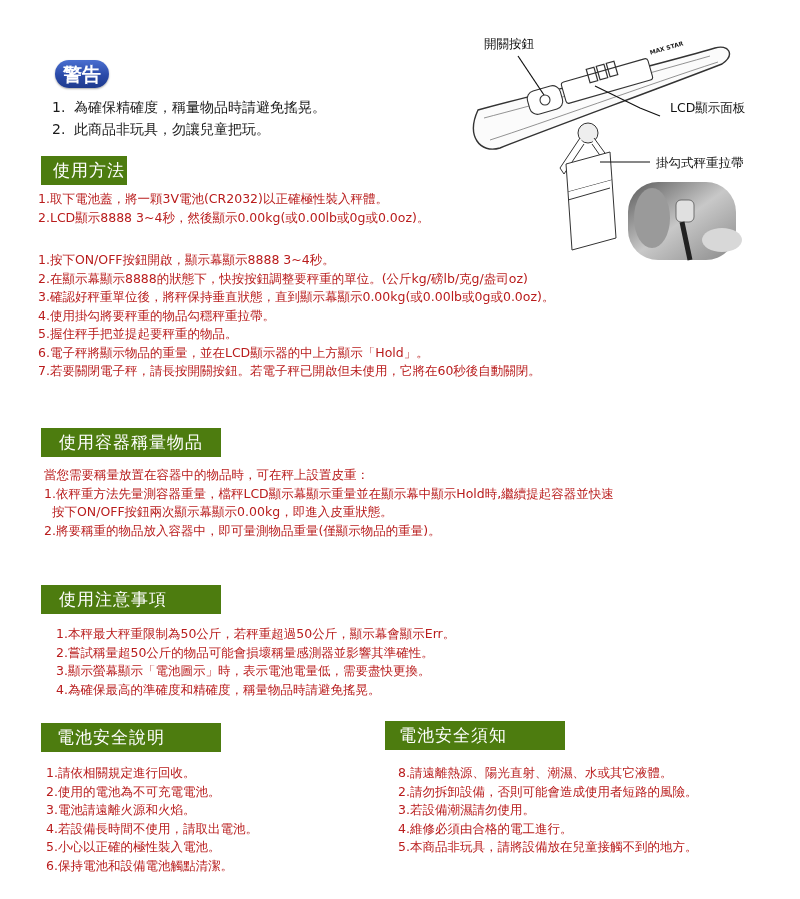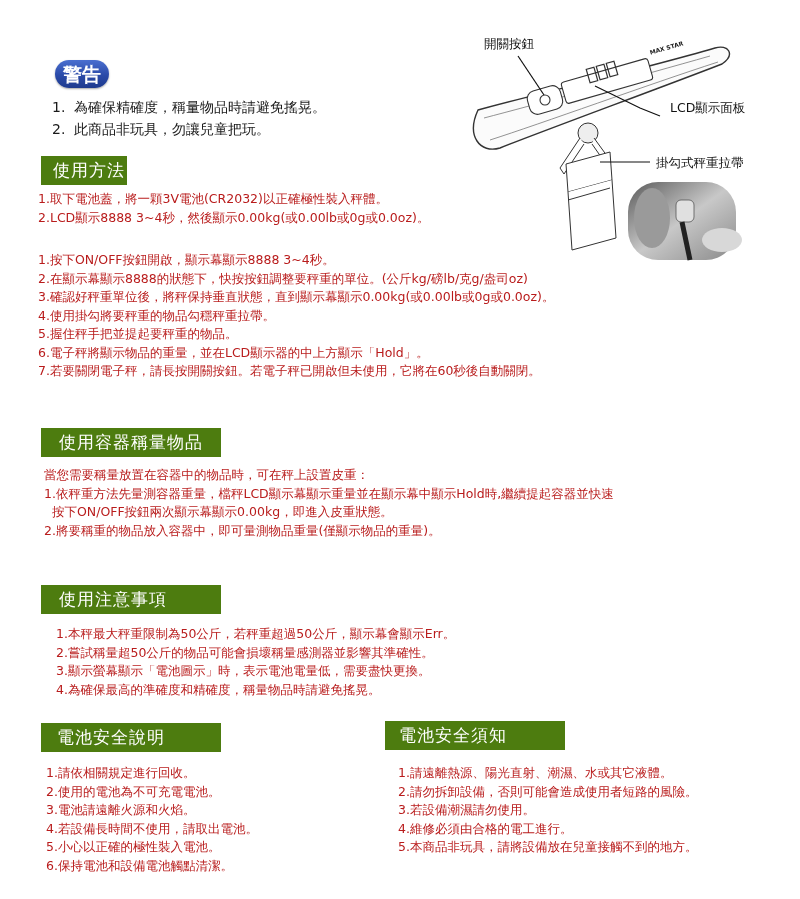--- a/index.html
+++ b/index.html
@@ -110,18 +110,18 @@
   <div>1.請依相關規定進行回收。</div>
   <div>2.使用的電池為不可充電電池。</div>
   <div>3.電池請遠離火源和火焰。</div>
   <div>4.若設備長時間不使用，請取出電池。</div>
   <div>5.小心以正確的極性裝入電池。</div>
   <div>6.保持電池和設備電池觸點清潔。</div>
 </div>
 
 <div class="abs sec-hdr" style="left:385px; top:721px; width:180px; padding-left:14px;">電池安全須知</div>
 <div class="abs txt" style="left:398px; top:764px;">
-  <div>1.請遠離熱源、陽光直射、潮濕、水或其它液體。</div>
+  <div>8.請遠離熱源、陽光直射、潮濕、水或其它液體。</div>
   <div>2.請勿拆卸設備，否則可能會造成使用者短路的風險。</div>
   <div>3.若設備潮濕請勿使用。</div>
   <div>4.維修必須由合格的電工進行。</div>
   <div>5.本商品非玩具，請將設備放在兒童接觸不到的地方。</div>
 </div>
 
 </body></html>

